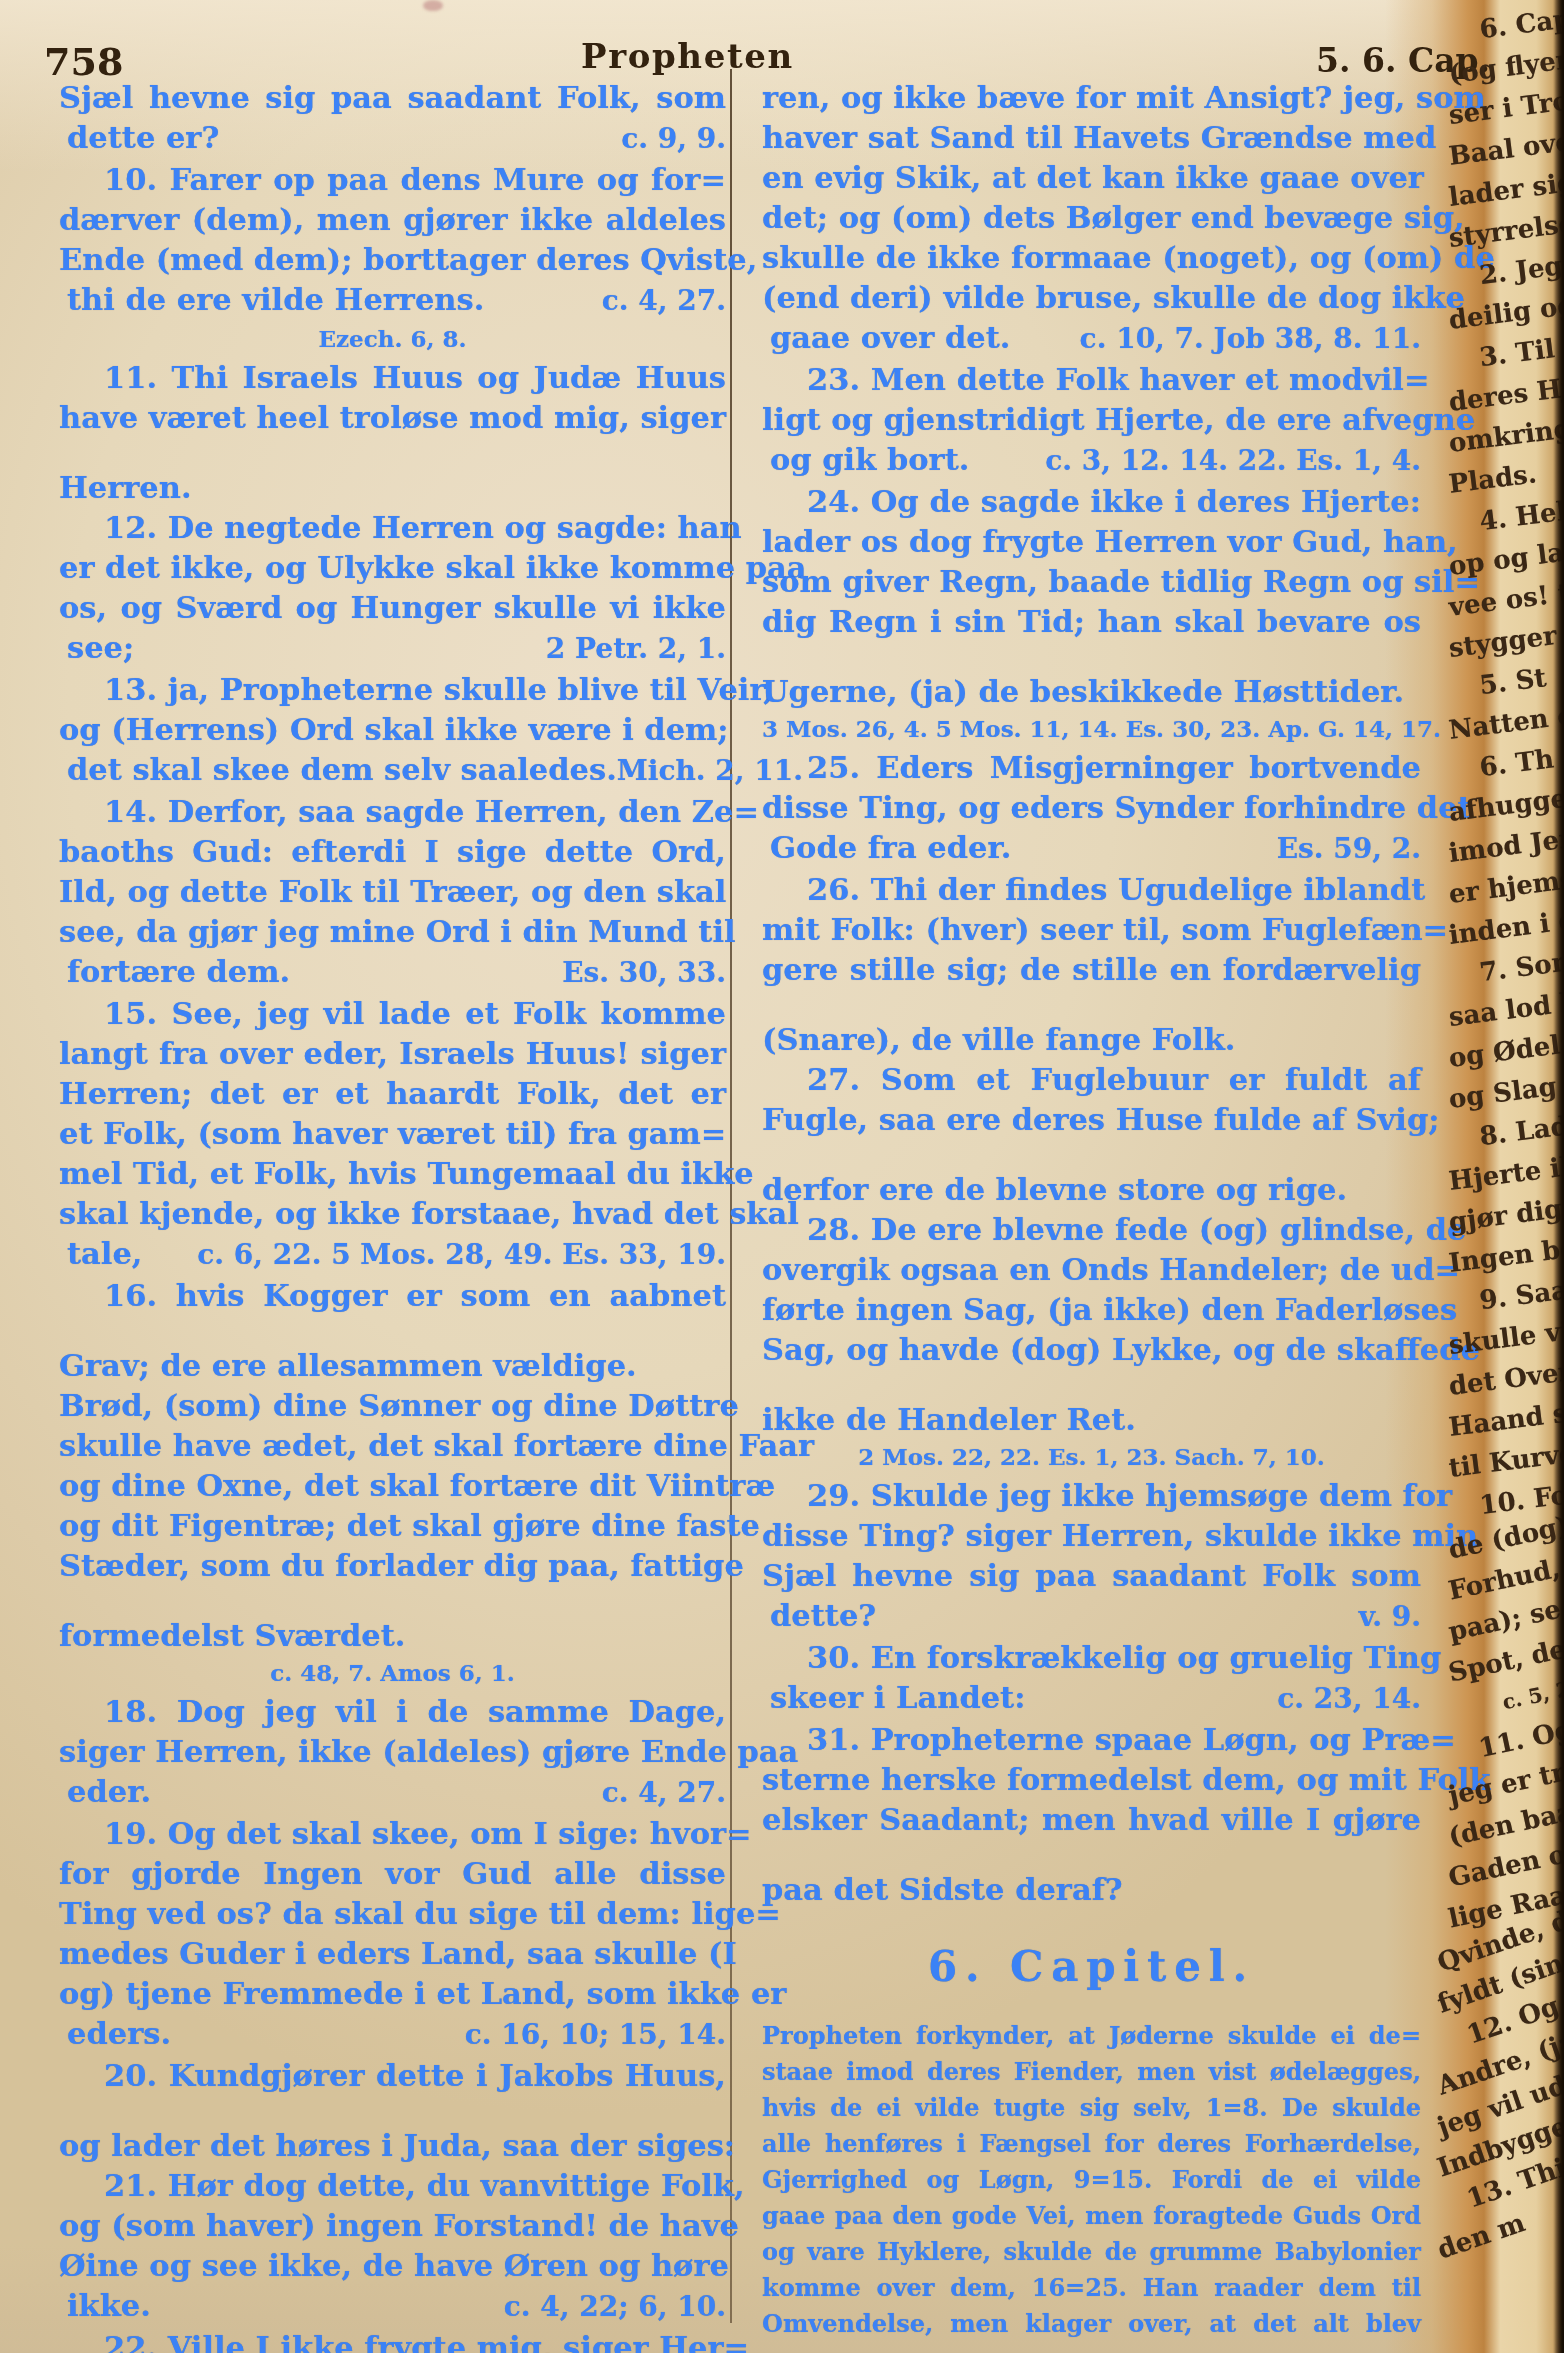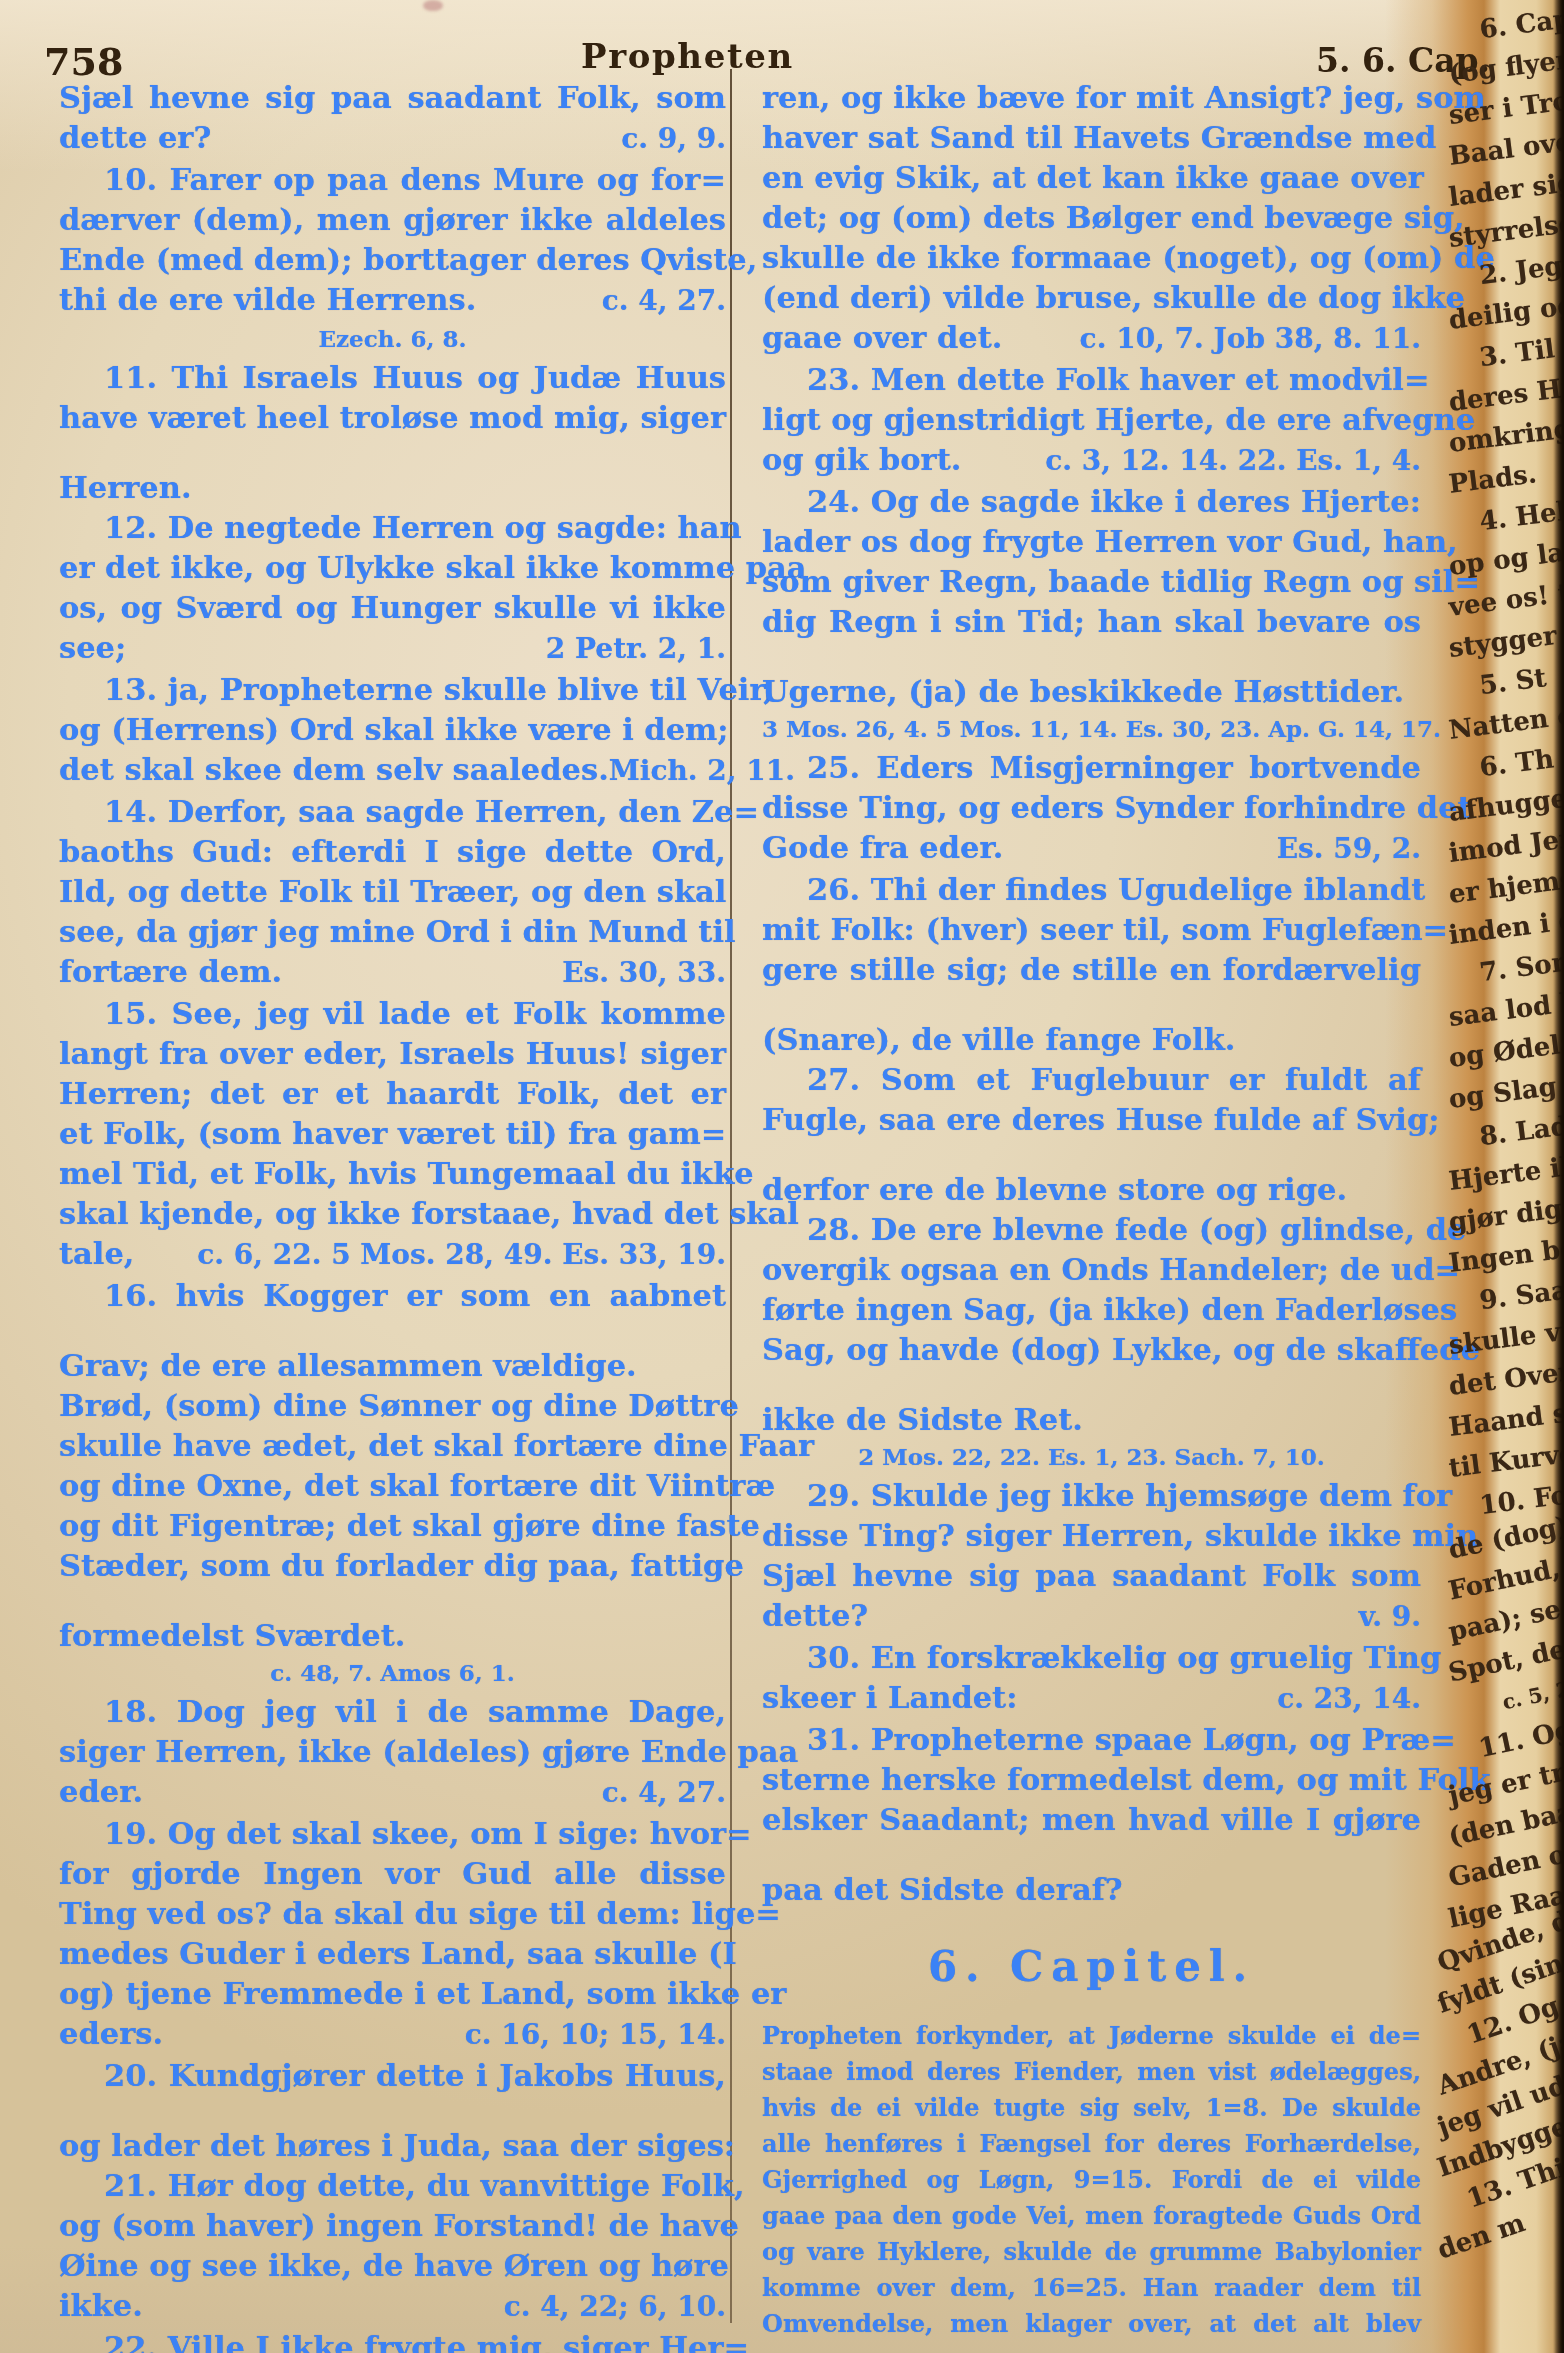--- a/index.html
+++ b/index.html
@@ -44,21 +44,21 @@
   .col-right{left:762px;width:659px;}
   .ln{
     font-size:30.5px;line-height:40px;font-weight:bold;white-space:nowrap;
     text-align:justify;text-align-last:justify;
     text-shadow:0 0 0.8px rgba(46,31,18,.35);
   }
   .ln.in{padding-left:45px;}
   .ln.e{text-align-last:left;margin-top:30px;}
   .ln.ct{text-align:center;text-align-last:center;font-weight:bold;}
   .ln.sm{font-size:23px;line-height:36px;}
-  .ln.wr{display:flex;justify-content:space-between;align-items:baseline;text-align:left;text-align-last:left;}
+  .ln.wr{display:flex;justify-content:space-between;align-items:baseline;text-align:left;text-align-last:left;margin-left:8px;}
   .ln .rf{font-size:28px;}
   .ln.hd{font-size:42px;line-height:47px;text-align:center;text-align-last:center;
     letter-spacing:7.8px;margin:34px 0 28px 0;}
   .ln.su{font-size:24px;line-height:36px;}
   .ln.gp{margin-top:33px;}
   .strip{position:absolute;left:1449px;top:12.5px;width:266px;color:#3a2715;}
   .strip .ln{
     font-size:26px;line-height:41px;text-align:left;text-align-last:left;
     transform:rotate(-7deg);transform-origin:0 50%;
   }
@@ -198,21 +198,21 @@
     <div class="ln">mit Folk: (hver) seer til, som Fuglefæn=</div>
     <div class="ln">gere stille sig; de stille en fordærvelig</div>
     <div class="ln e">(Snare), de ville fange Folk.</div>
     <div class="ln in">27. Som et Fuglebuur er fuldt af</div>
     <div class="ln">Fugle, saa ere deres Huse fulde af Svig;</div>
     <div class="ln e">derfor ere de blevne store og rige.</div>
     <div class="ln in">28. De ere blevne fede (og) glindse, de</div>
     <div class="ln">overgik ogsaa en Onds Handeler; de ud=</div>
     <div class="ln">førte ingen Sag, (ja ikke) den Faderløses</div>
     <div class="ln">Sag, og havde (dog) Lykke, og de skaffede</div>
-    <div class="ln e">ikke de Sidste Ret.</div>
+    <div class="ln e">ikke de Handeler Ret.</div>
     <div class="ln ct sm">2 Mos. 22, 22.   Es. 1, 23.   Sach. 7, 10.</div>
     <div class="ln in">29. Skulde jeg ikke hjemsøge dem for</div>
     <div class="ln">disse Ting? siger Herren, skulde ikke min</div>
     <div class="ln">Sjæl hevne sig paa saadant Folk som</div>
     <div class="ln wr">
       <span>dette?</span>
       <span class="rf">v. 9.</span>
     </div>
     <div class="ln in">30. En forskrækkelig og gruelig Ting</div>
     <div class="ln wr">

